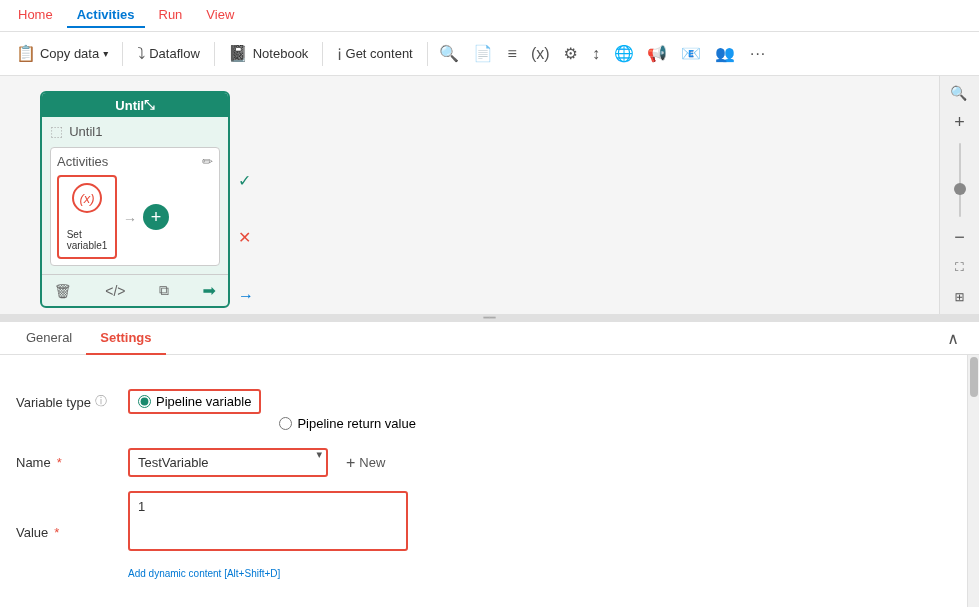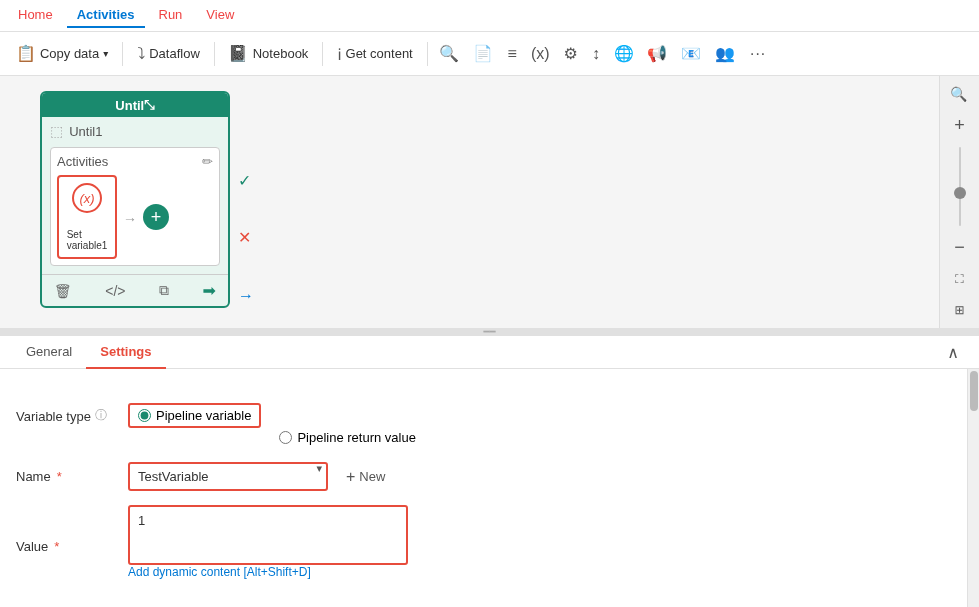--- a/index.html
+++ b/index.html
@@ -160,21 +160,21 @@
       padding: 4px 6px; border-radius: 3px; font-size: 13px; border: none; background: none;
     }
 
     .value-textarea {
       border: 2px solid #e74c3c; border-radius: 3px; padding: 6px 8px;
       font-size: 13px; resize: none; width: 280px; height: 60px; color: #333;
       font-family: 'Segoe UI', Arial, sans-serif;
     }
 
     .dynamic-link {
-      color: #0078d4; font-size: 12px; cursor: pointer; margin-top: 0;
+      color: #0078d4; font-size: 10px; cursor: pointer; margin-top: 17px;
       text-decoration: none;
     }
 
     .info-icon { color: #aaa; font-size: 12px; cursor: help; }
 
     
     .bottom-scrollbar {
       position: absolute; right: 0; top: 0; bottom: 0; width: 12px;
       background: #f0f0f0; border-left: 1px solid #e0e0e0;
     }

